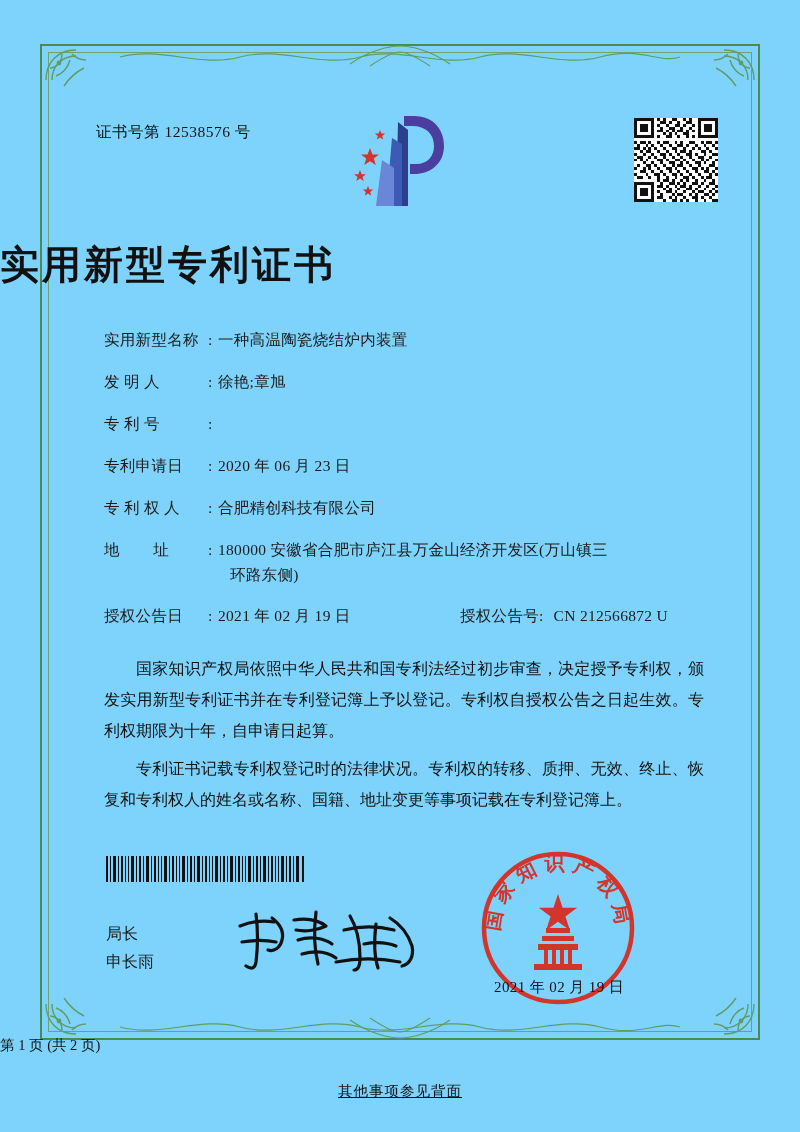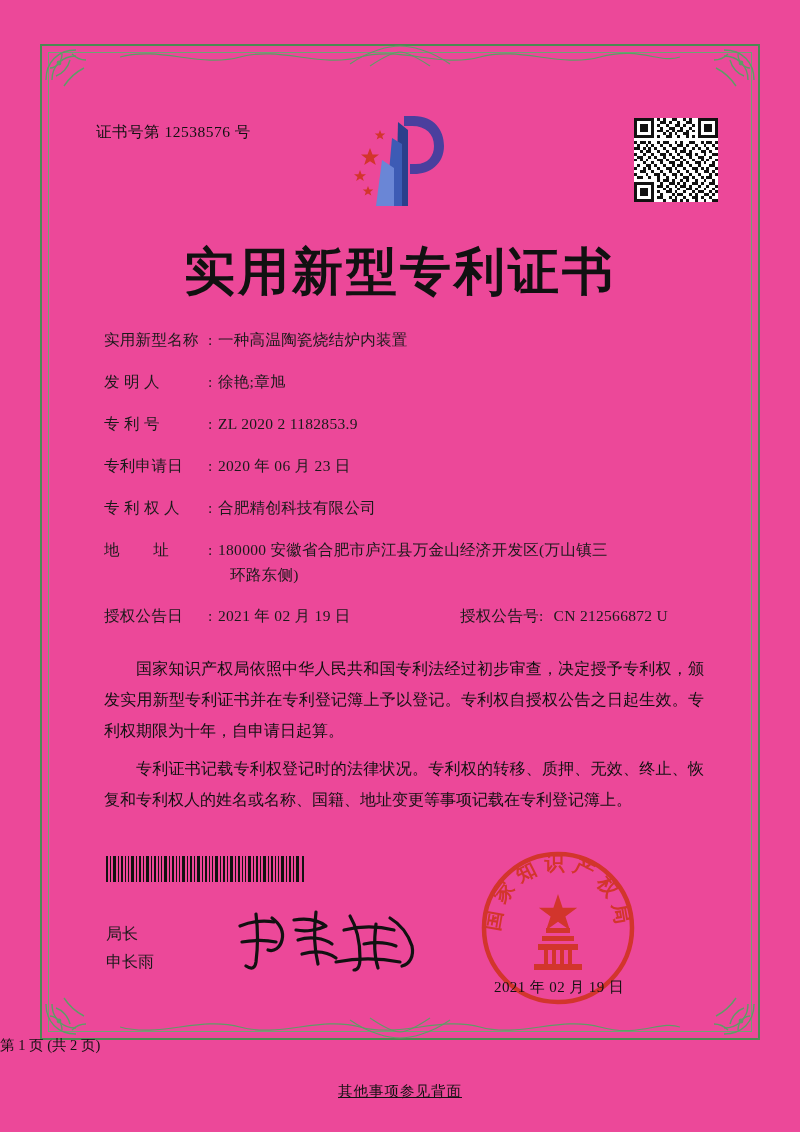--- a/index.html
+++ b/index.html
@@ -11,21 +11,21 @@
     width: 800px;
     height: 1132px;
     font-family: "Liberation Serif", "DejaVu Serif", serif;
     color: #1a1a1a;
     position: relative;
     overflow: hidden;
   }
   .page {
     position: absolute;
     inset: 0;
-    background: #ec4899;
+    background: #7dd3fc;
   }
   
   .border-outer {
     position: absolute;
     left: 40px;
     top: 44px;
     right: 40px;
     bottom: 92px;
     border: 2px solid #4b8b52;
   }
@@ -91,22 +91,21 @@
     top: 118px;
     width: 84px;
     height: 84px;
   }
 
   .title {
     position: absolute;
     left: 0;
     right: 0;
     top: 238px;
-    text-align: center;
-    font-size: 51px;
+    font-size: 39px;
     font-weight: bold;
     letter-spacing: 3px;
     color: #111;
     font-family: "DejaVu Serif", "Liberation Serif", serif;
   }
 
   .fields {
     position: absolute;
     left: 104px;
     right: 92px;
@@ -568,21 +567,20 @@
 
     <div class="field-row">
       <span class="field-label">发 明 人</span>
       <span class="field-colon">:</span>
       <span class="field-value">徐艳;章旭</span>
     </div>
 
     <div class="field-row">
       <span class="field-label">专 利 号</span>
       <span class="field-colon">:</span>
-      <span class="field-value">ZL 2020 2 1182853.9</span>
     </div>
 
     <div class="field-row">
       <span class="field-label">专利申请日</span>
       <span class="field-colon">:</span>
       <span class="field-value">2020 年 06 月 23 日</span>
     </div>
 
     <div class="field-row">
       <span class="field-label">专 利 权 人</span>

